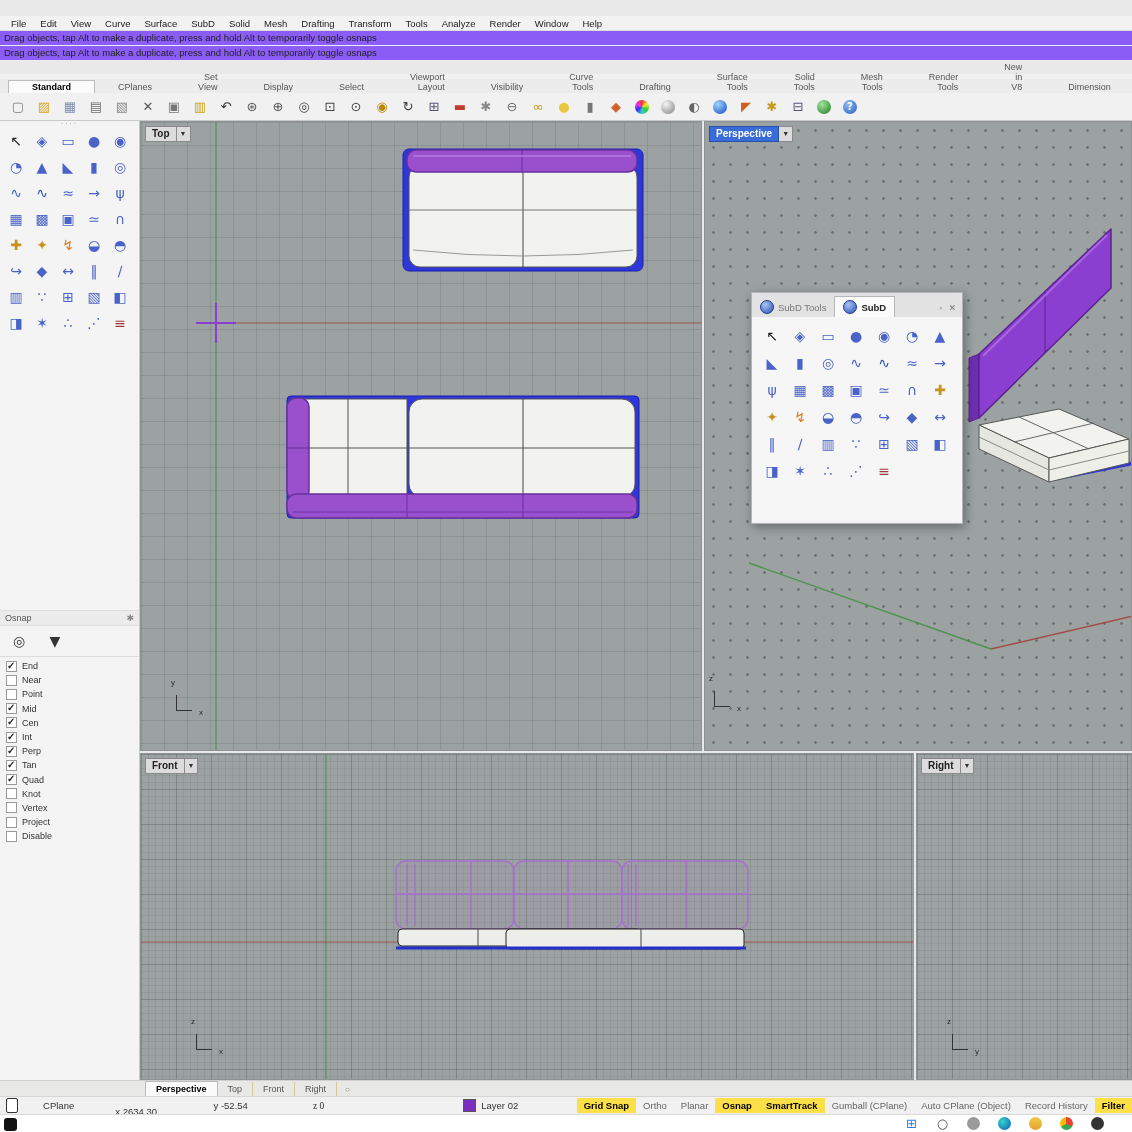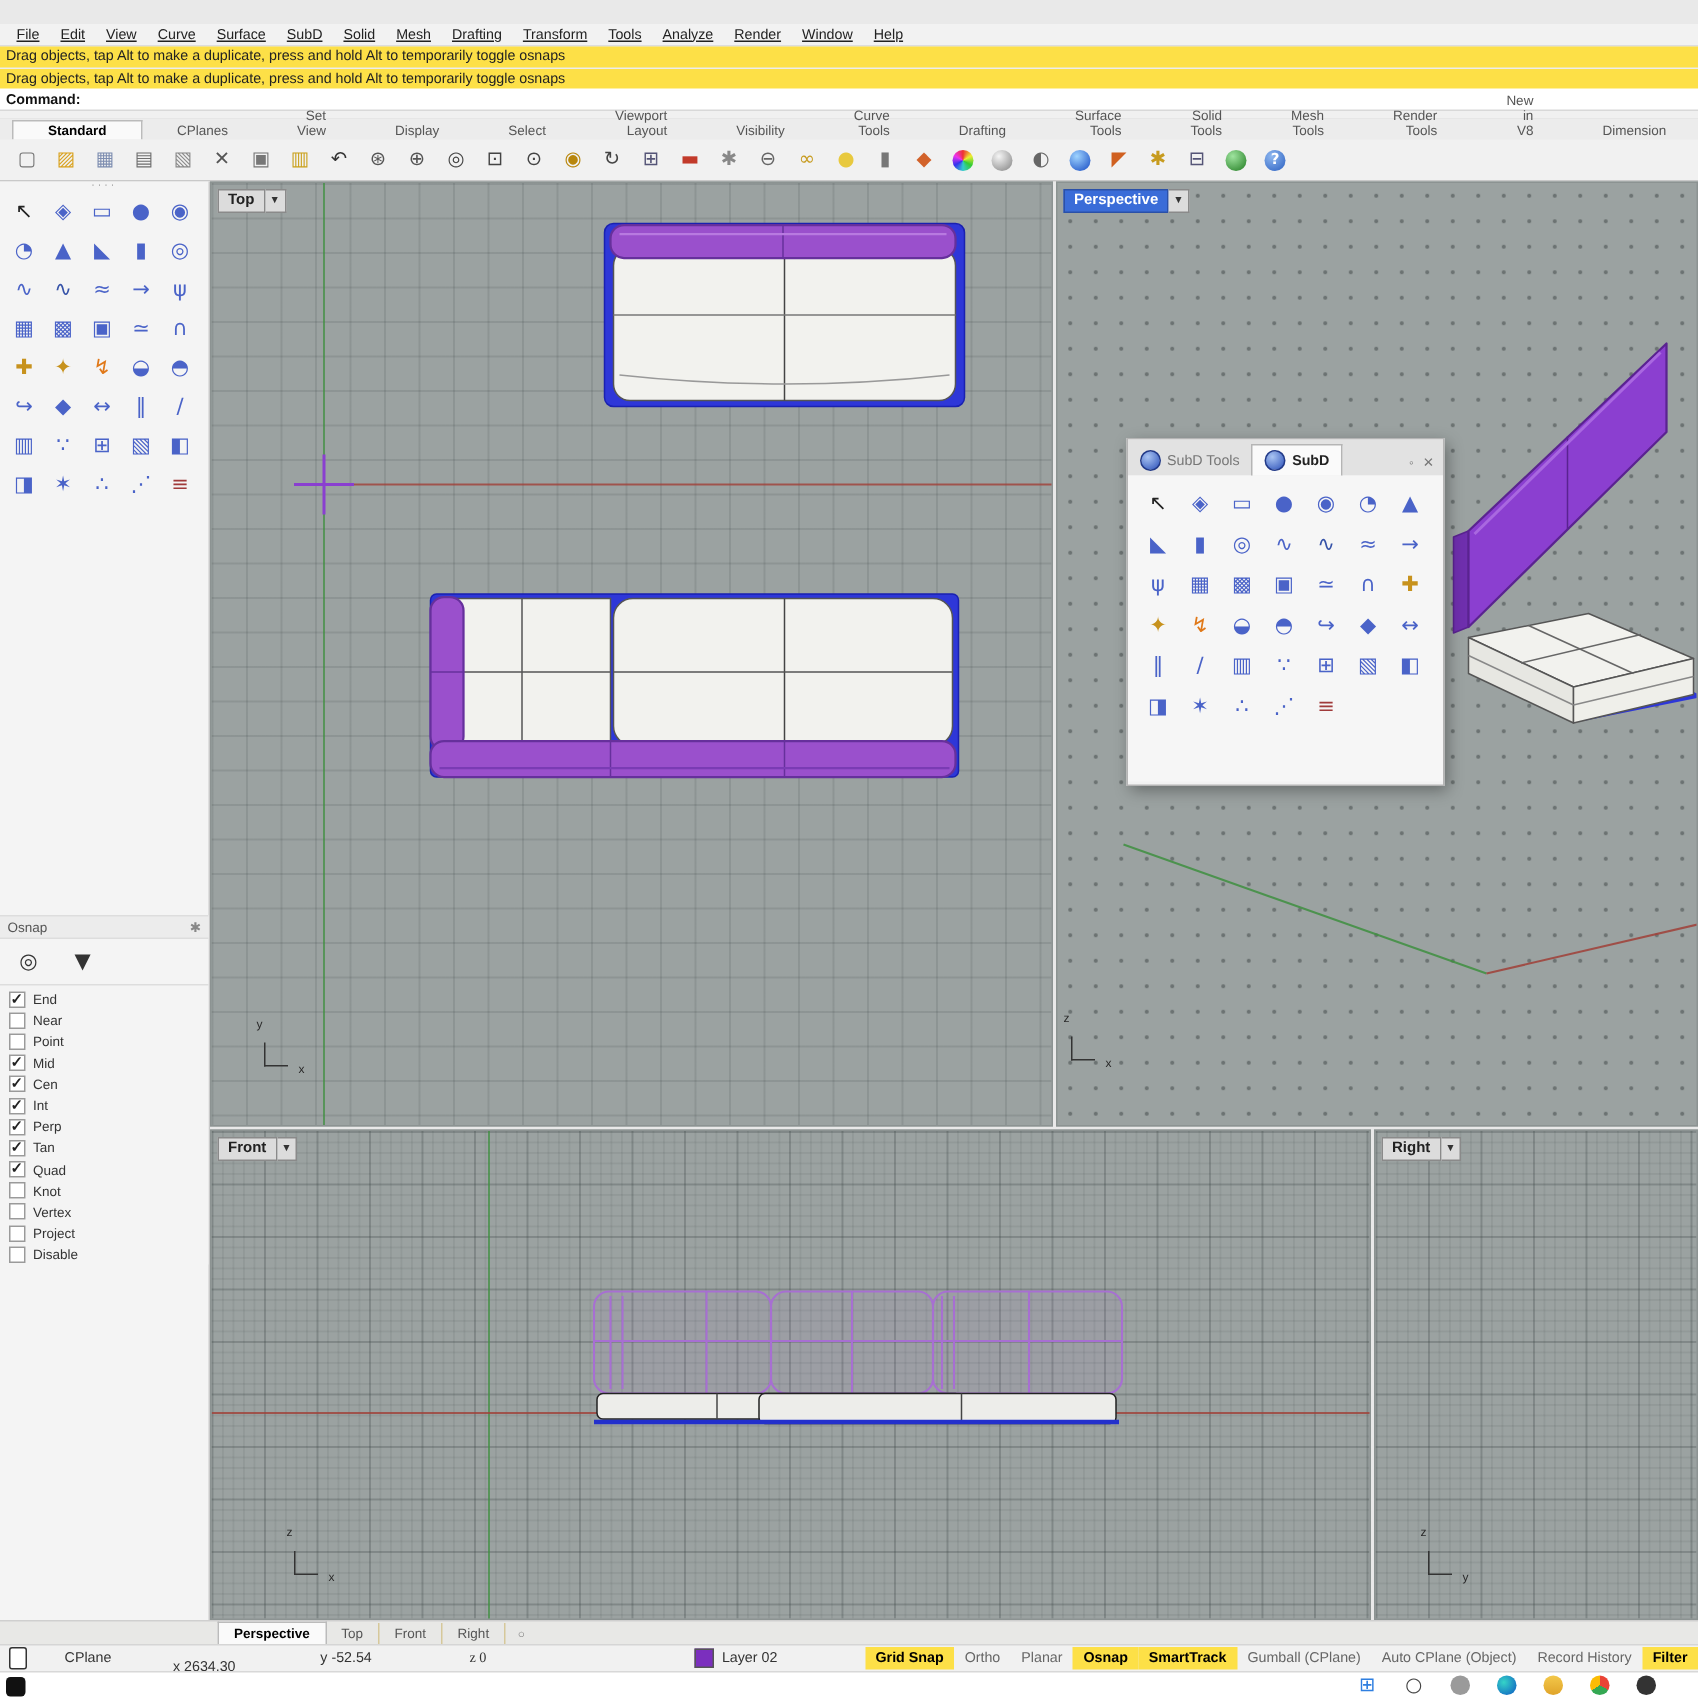--- a/index.html
+++ b/index.html
@@ -6,22 +6,22 @@
   .app{position:relative;width:1132px;height:1132px;background:#e9e9e9;
        font-family:"Liberation Sans",sans-serif;overflow:hidden;user-select:none;}
   .abs{position:absolute;}
 
   
   .titlebar{left:0;top:0;width:1132px;height:16px;background:#161616;display:flex;align-items:center;}
   .titlebar .appicon{width:10px;height:10px;background:#3a3a3a;border:1px solid #666;margin:0 5px 0 3px;}
   .titlebar .title{color:#d8d8d8;font-size:9px;}
   .menubar{left:0;top:16px;width:1132px;height:15px;background:#f2f2f2;border-bottom:1px solid #ddd;
            display:flex;align-items:center;padding-left:4px;box-sizing:border-box;}
-  .menu-item{font-size:9.5px;color:#222;padding:0 7px;cursor:default;text-decoration:underline;}
-  .cmdhist{left:0;top:31px;width:1132px;background:#fde047;}
+  .menu-item{font-size:9.5px;color:#222;padding:0 7px;cursor:default;}
+  .cmdhist{left:0;top:31px;width:1132px;background:#8b5cf6;}
   .hist-line{font-size:9.5px;color:#222;height:14px;line-height:14px;padding-left:4px;border-bottom:1px solid #ececec;}
   .cmdrow{left:0;top:59px;width:1132px;height:15px;background:#fff;font-size:9.5px;font-weight:bold;color:#111;
           line-height:15px;padding-left:4px;box-sizing:border-box;border-bottom:1px solid #d8d8d8;}
   .cmdspacer{left:0;top:74px;width:1132px;height:5px;background:#f0f0f0;border-bottom:1px solid #cfcfcf;}
 
   
   .ttabs{left:0;top:79px;width:1132px;height:14px;background:#ececec;display:flex;align-items:flex-end;padding-left:8px;box-sizing:border-box;}
   .ttab{font-size:9px;color:#555;padding:1px 23px;cursor:default;text-align:right;}
   .ttab.active{background:#fafafa;border:1px solid #bbb;border-bottom:none;color:#000;font-weight:bold;}
   .toolbar{left:0;top:93px;width:1132px;height:28px;background:#f1f1f1;border-bottom:1px solid #c9c9c9;
@@ -129,21 +129,20 @@
       <span class="menu-item">Render</span>
       <span class="menu-item">Window</span>
       <span class="menu-item">Help</span>
     </div>
 
   <div class="abs cmdhist">
 
   <div class="hist-line">Drag objects, tap Alt to make a duplicate, press and hold Alt to temporarily toggle osnaps</div>
       <div class="hist-line">Drag objects, tap Alt to make a duplicate, press and hold Alt to temporarily toggle osnaps</div>
     </div>
-  <div class="abs cmdrow">Command:</div>
   <div class="abs cmdspacer"></div>
 
   <div class="abs ttabs">
 
   <span class="ttab active">Standard</span>
       <span class="ttab">CPlanes</span>
       <span class="ttab">Set View</span>
       <span class="ttab">Display</span>
       <span class="ttab">Select</span>
       <span class="ttab">Viewport Layout</span>

